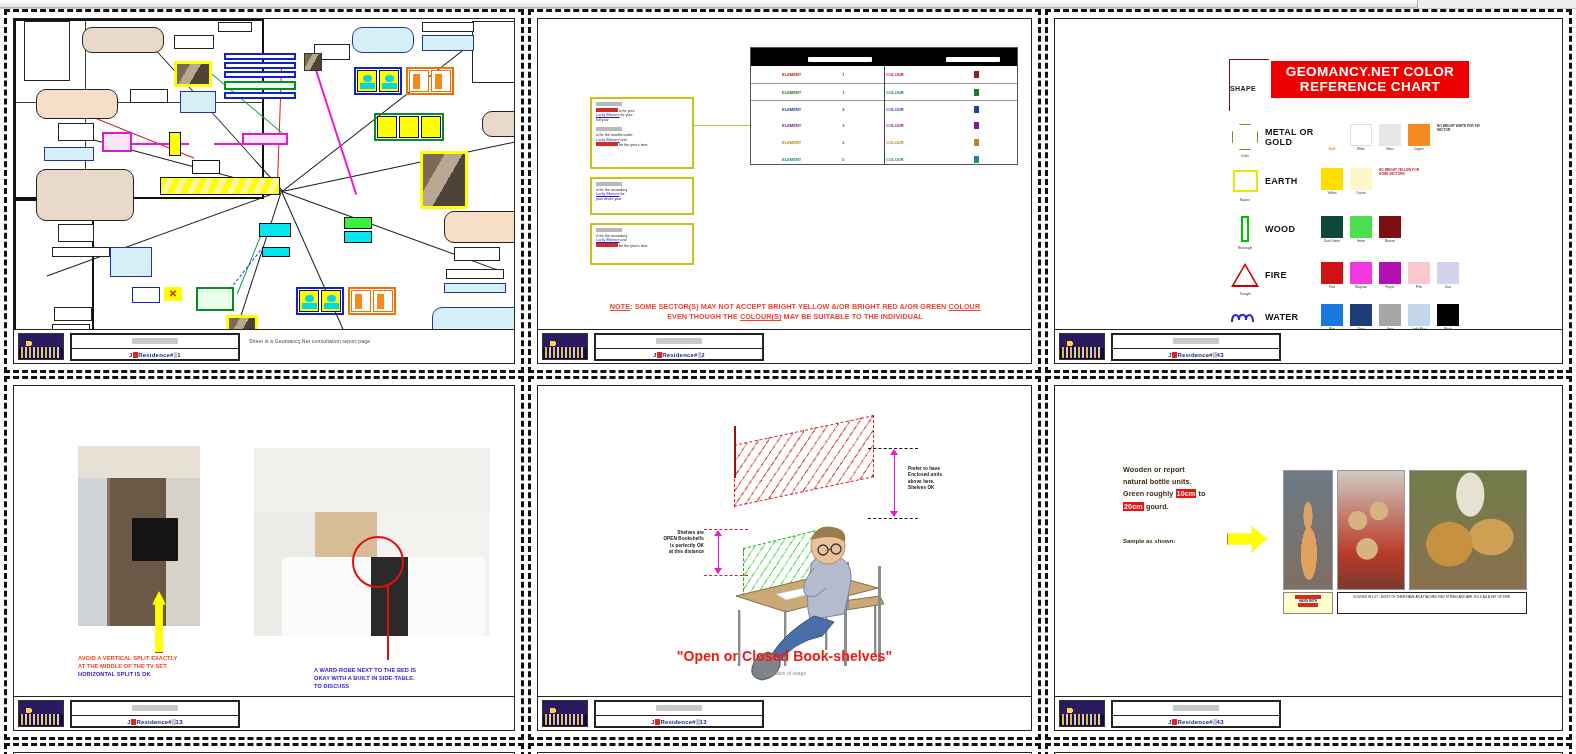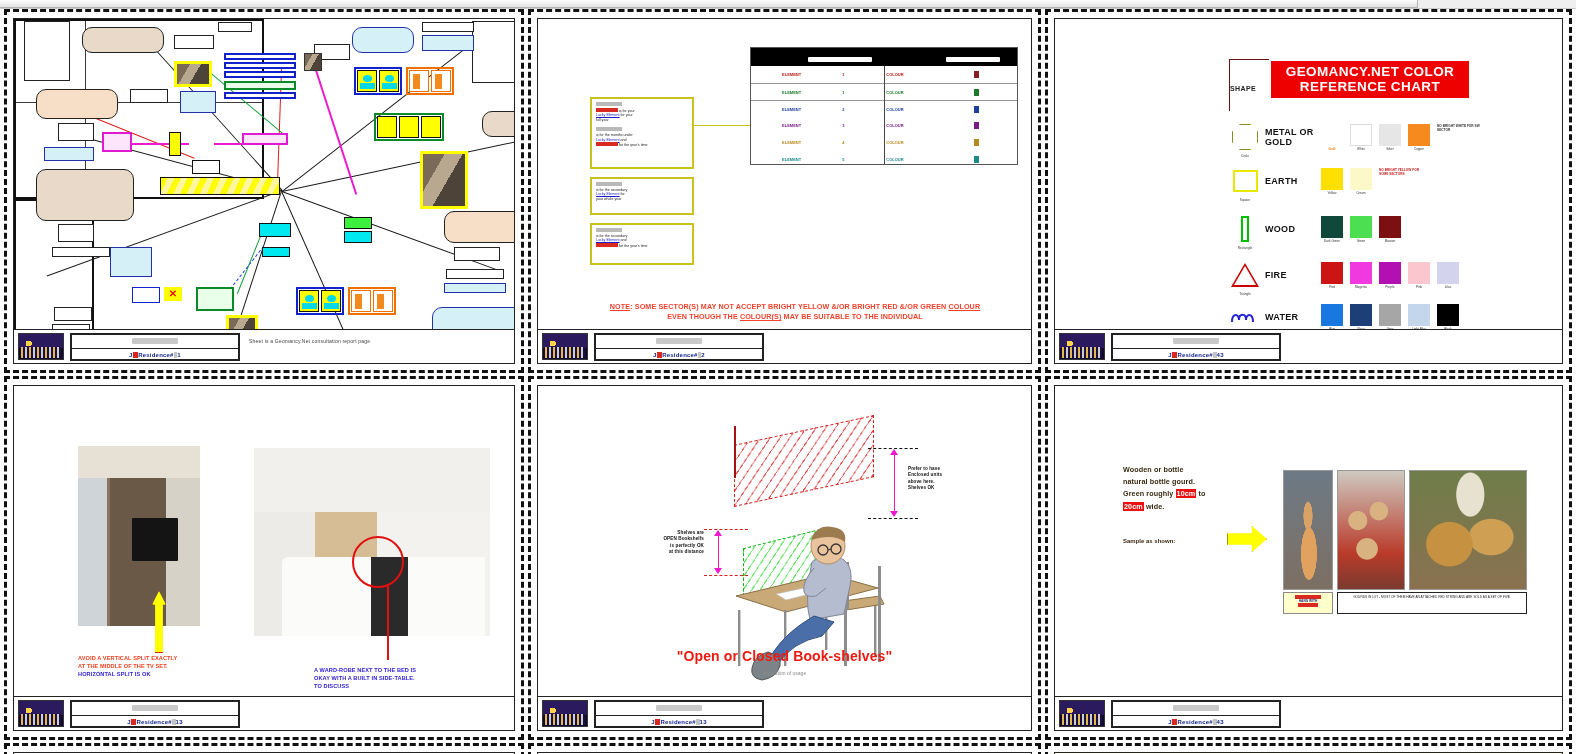--- a/index.html
+++ b/index.html
@@ -1037,27 +1037,27 @@
         </div>
       </div>
     </div>
   </div>
 
   <div class="page-cell" id="p6" style="left:1045px; top:367px; width:527px; height:364px;">
     <div class="page-inner">
       <div class="page-canvas">
 
         <div id="gourd-text" style="left:68px;top:78px;width:180px;">
-          <div>Wooden or bottle</div>
-          <div>natural bottle gourd.</div>
+          <div>Wooden or report</div>
+          <div>natural bottle units.</div>
           <div>
             <span>Green roughly </span><span class="hl">10cm</span><span> to</span>
           </div>
           <div>
-            <span class="hl">20cm</span><span> wide.</span>
+            <span class="hl">20cm</span><span> gourd.</span>
           </div>
         </div>
 
         <div id="gourd-sample" style="left:68px;top:152px;">Sample as shown:</div>
 
         <div id="gourd-arrow" style="left:172px;top:140px;"></div>
 
         <div class="gourd-img" id="gi1" style="left:228px;top:84px;width:50px;height:120px;"></div>
         <div class="gourd-img" id="gi2" style="left:282px;top:84px;width:68px;height:120px;"></div>
         <div class="gourd-img" id="gi3" style="left:354px;top:84px;width:118px;height:120px;"></div>

